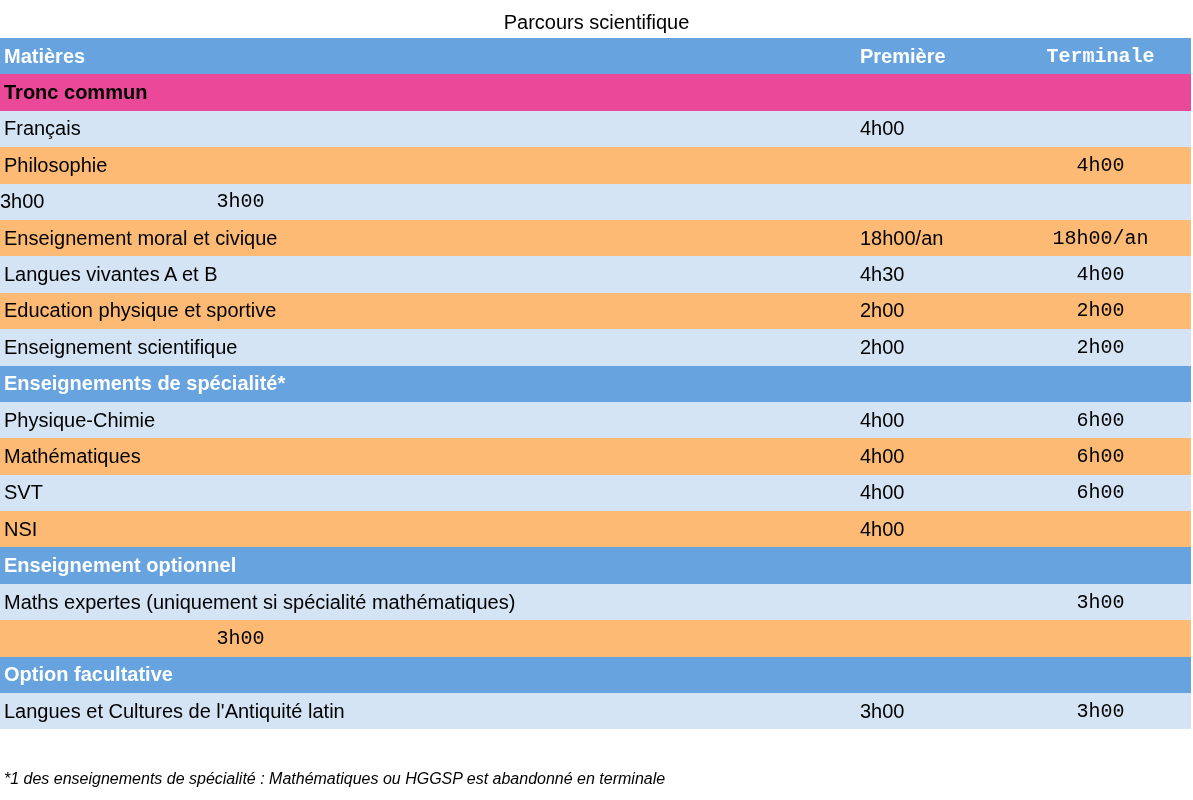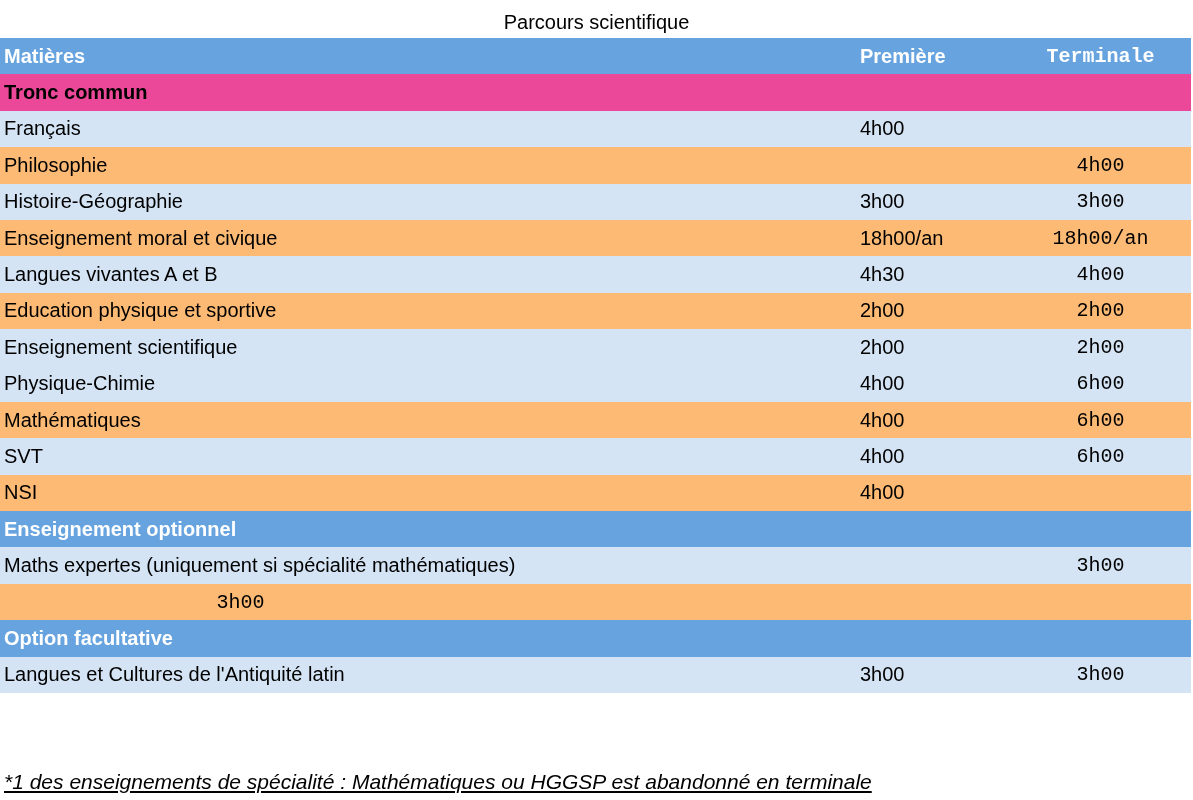--- a/index.html
+++ b/index.html
@@ -22,21 +22,21 @@
     .row .c0 { width: 860px; padding-left: 4px; box-sizing: border-box; white-space: nowrap; }
     .row .c1 { width: 150px; text-align: left; margin-left: 0px; }
     .row .c2 { width: 181px; text-align: center; font-family: Liberation Mono, monospace; }
     .row.header { background: #66a3df; color: #fff; font-weight: bold; }
     .row.section { background: #66a3df; color: #fff; font-weight: bold; }
     .row.group { background: #ec4899; font-weight: bold; }
     .row.light { background: #d4e4f4; }
     .row.white { background: #fdba74; }
     .footnote {
       position: absolute; left: 4px; top: 770px;
-      font-size: 21px; font-style: italic; white-space: nowrap; text-decoration: underline;
+      font-size: 16px; font-style: italic; white-space: nowrap;
     }
   </style>
 </head>
 <body>
 
 <div class="title">Parcours scientifique</div>
 
 <div class="table">
   <div class="row header">
     <div class="c0">Matières</div>
@@ -53,21 +53,20 @@
         <div class="c0">Français</div>
         <div class="c1">4h00</div>
         <div class="c2"></div>
       </div>
       <div class="row white">
         <div class="c0">Philosophie</div>
         <div class="c1"></div>
         <div class="c2">4h00</div>
       </div>
       <div class="row light">
-        <div class="c0">Histoire-Géographie</div>
         <div class="c1">3h00</div>
         <div class="c2">3h00</div>
       </div>
       <div class="row white">
         <div class="c0">Enseignement moral et civique</div>
         <div class="c1">18h00/an</div>
         <div class="c2">18h00/an</div>
       </div>
       <div class="row light">
         <div class="c0">Langues vivantes A et B</div>
@@ -76,20 +75,25 @@
       </div>
       <div class="row white">
         <div class="c0">Education physique et sportive</div>
         <div class="c1">2h00</div>
         <div class="c2">2h00</div>
       </div>
       <div class="row light">
         <div class="c0">Enseignement scientifique</div>
         <div class="c1">2h00</div>
         <div class="c2">2h00</div>
+      </div>
+      <div class="row section">
+        <div class="c0">Enseignements de spécialité*</div>
+        <div class="c1"></div>
+        <div class="c2"></div>
       </div>
       <div class="row light">
         <div class="c0">Physique-Chimie</div>
         <div class="c1">4h00</div>
         <div class="c2">6h00</div>
       </div>
       <div class="row white">
         <div class="c0">Mathématiques</div>
         <div class="c1">4h00</div>
         <div class="c2">6h00</div>

